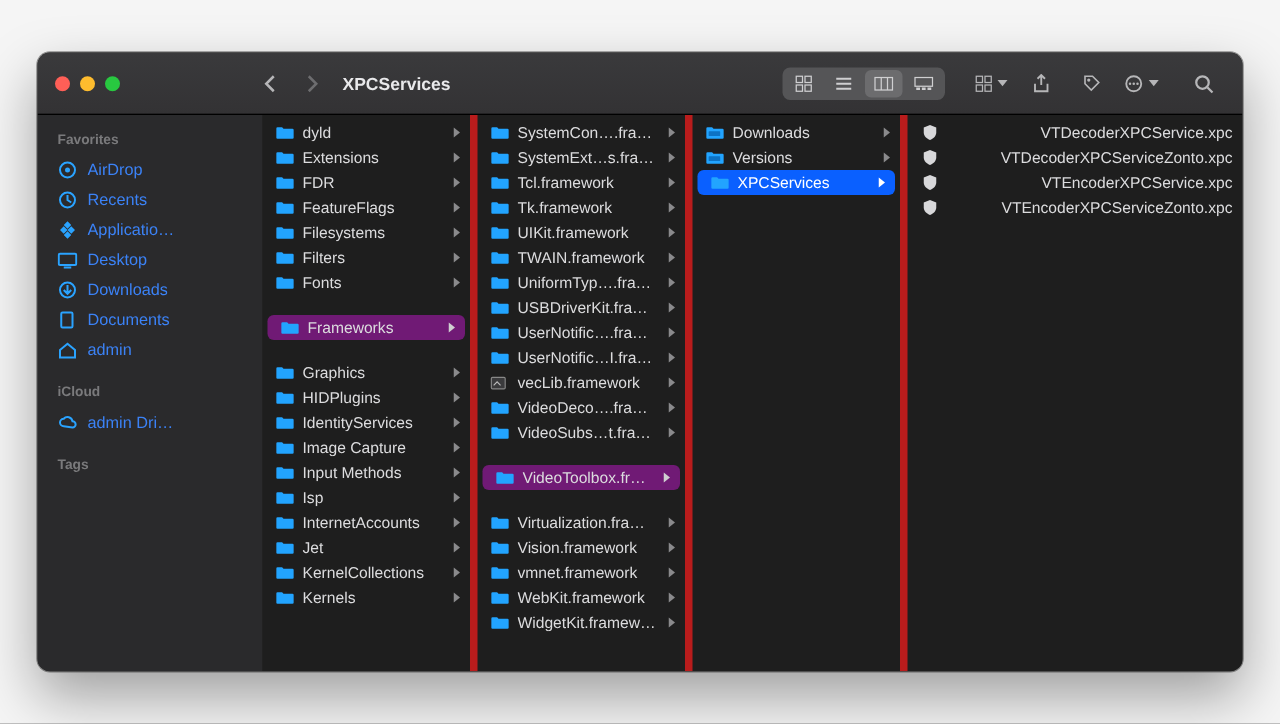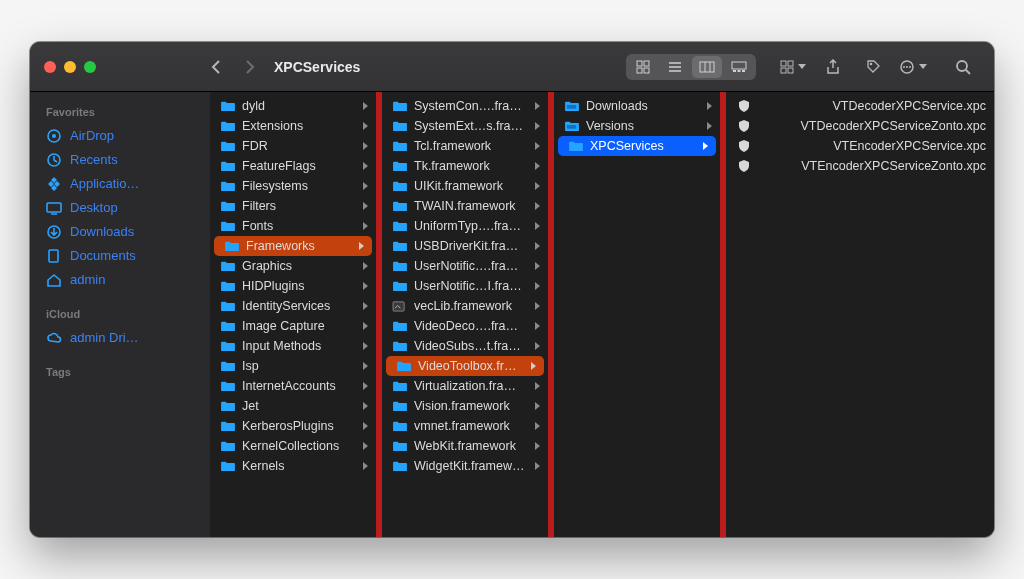--- a/index.html
+++ b/index.html
@@ -93,21 +93,21 @@
     color:#dcdcde; font-size:12.5px;
     white-space:nowrap; overflow:hidden;
     position:relative;
   }
   .row .ic{ width:16px; height:14px; flex-shrink:0; display:inline-flex; align-items:center; justify-content:center;}
   .row .name{ overflow:hidden; text-overflow:ellipsis; flex:1;}
   .row.has-children::after{
     content:""; border-top:4px solid transparent; border-bottom:4px solid transparent; border-left:5px solid #8a8a8c;
     margin-left:4px;
   }
-  .row.sel-grey{ background:#c2410c; border-radius:5px; margin:0 4px; }
+  .row.sel-grey{ background:#701a75; border-radius:5px; margin:16px 4px; }
   .row.sel-grey.has-children::after{ border-left-color:#cfcfd1;}
   .row.sel-blue{ background:#0a60ff; border-radius:5px; margin:0 4px; color:#fff;}
   .row.sel-blue.has-children::after{ border-left-color:#fff;}
   .folder-svg{ width:16px; height:12px;}
   .shield-svg{ width:14px; height:14px;}
   ::-webkit-scrollbar{ width:0; height:0;}
 </style>
 </head>
 <body>
 
@@ -411,28 +411,20 @@
               </svg>
             </span>
             <span class="name">Jet</span>
           </div>
           <div class="row has-children">
             <span class="ic">
               <svg viewBox="0 0 17 13" class="folder-svg">
                 <use href="#ic-folder"></use>
               </svg>
             </span>
-            <span class="name">KerberosPlugins</span>
-          </div>
-          <div class="row has-children">
-            <span class="ic">
-              <svg viewBox="0 0 17 13" class="folder-svg">
-                <use href="#ic-folder"></use>
-              </svg>
-            </span>
             <span class="name">KernelCollections</span>
           </div>
           <div class="row has-children">
             <span class="ic">
               <svg viewBox="0 0 17 13" class="folder-svg">
                 <use href="#ic-folder"></use>
               </svg>
             </span>
             <span class="name">Kernels</span>
           </div>

